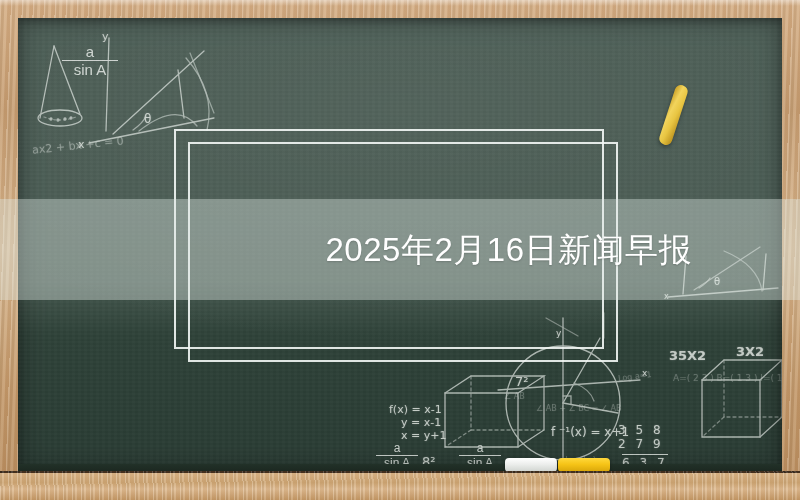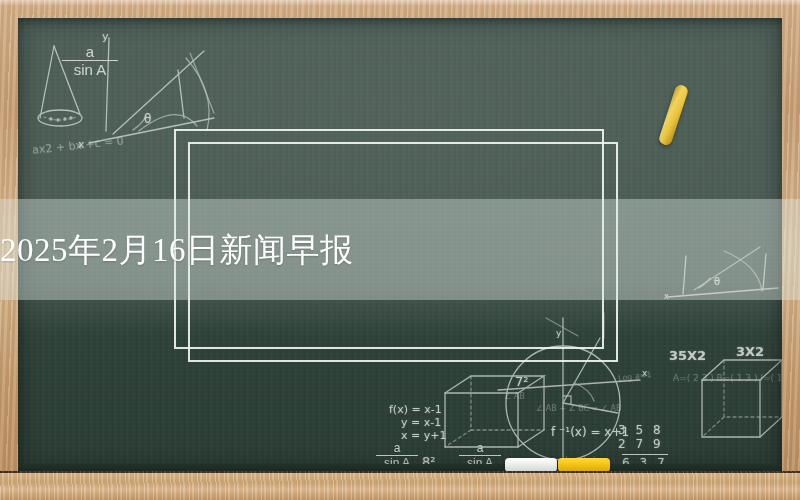--- a/index.html
+++ b/index.html
@@ -74,25 +74,25 @@
   
   .band{
     position:absolute;left:0;top:199px;width:800px;height:101px;
     background:rgba(223,232,228,.40);
     pointer-events:none;
   }
 
   
   .title{
     position:absolute;left:0;top:230px;width:692px;
-    text-align:left;
+    text-align:right;
     font-size:33px;line-height:40px;
     color:#ffffff;
     letter-spacing:.5px;
-    font-family:Liberation Serif, serif;
+    font-family:Liberation Sans, sans-serif;
     text-shadow:0 1px 2px rgba(0,0,0,.18);
   }
 
   
   .chalk-stick-gold{
     position:absolute;left:667px;top:84px;width:13px;height:62px;
     border-radius:6px;
     background:linear-gradient(100deg,#c59b22 0%,#f2d45c 32%,#e8c542 60%,#b98f1c 100%);
     transform:rotate(18deg);
     box-shadow:0 2px 4px rgba(0,0,0,.35);

